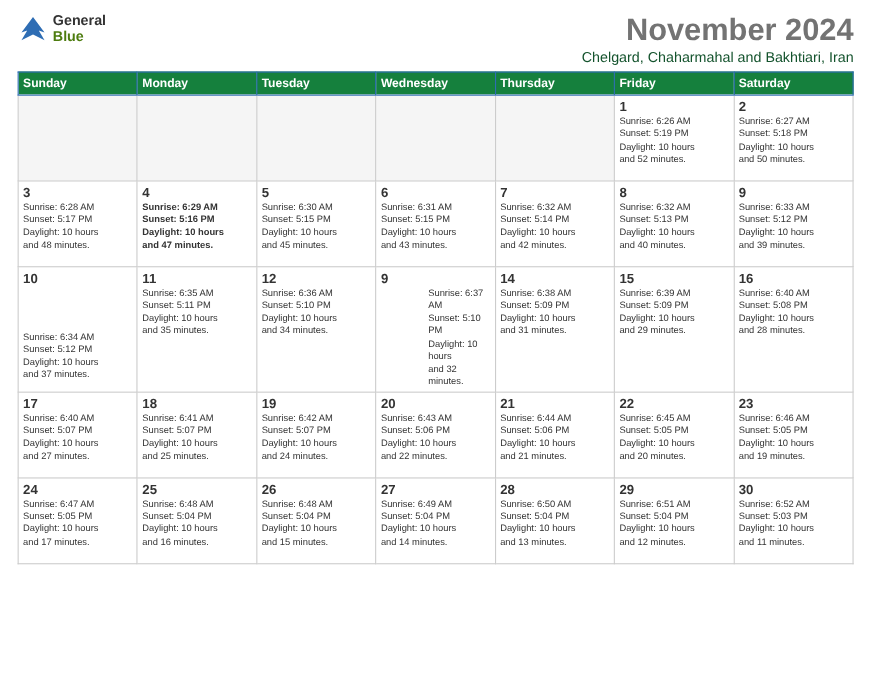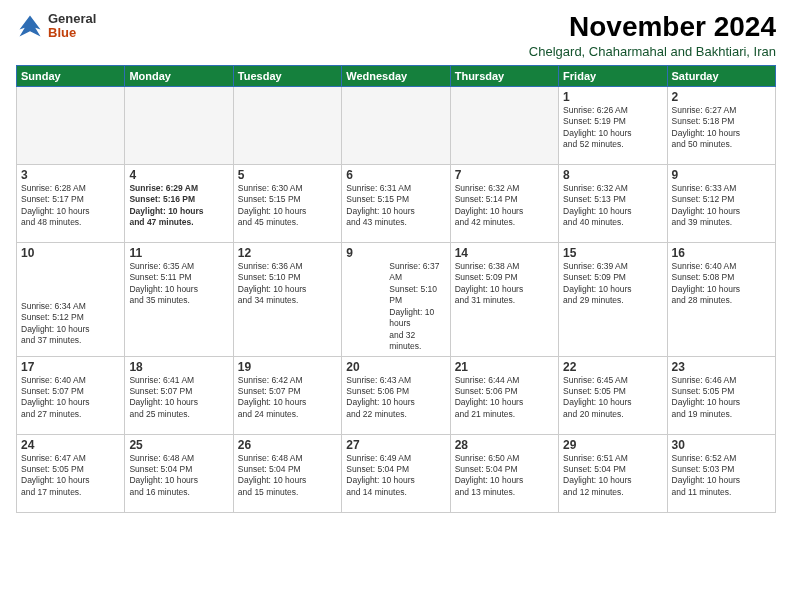--- a/index.html
+++ b/index.html
@@ -32,34 +32,34 @@
       line-height: 1.1;
     }
     .logo-general {
       font-size: 13px;
       font-weight: bold;
       color: #333;
     }
     .logo-blue {
       font-size: 13px;
       font-weight: bold;
-      color: #c2410c;
+      color: #4d7c0f;
     }
     .logo-icon {
       width: 28px;
       height: 28px;
       margin-right: 2px;
     }
     .title-block {
       text-align: right;
     }
     .main-title {
       font-size: 28px;
       font-weight: bold;
-      color: #000000;
+      color: #737373;
       line-height: 1.1;
     }
     .subtitle {
       font-size: 13px;
       color: #14532d;
       margin-top: 1px;
       margin-left: 47px;
     }
     .calendar {
       width: 100%;

